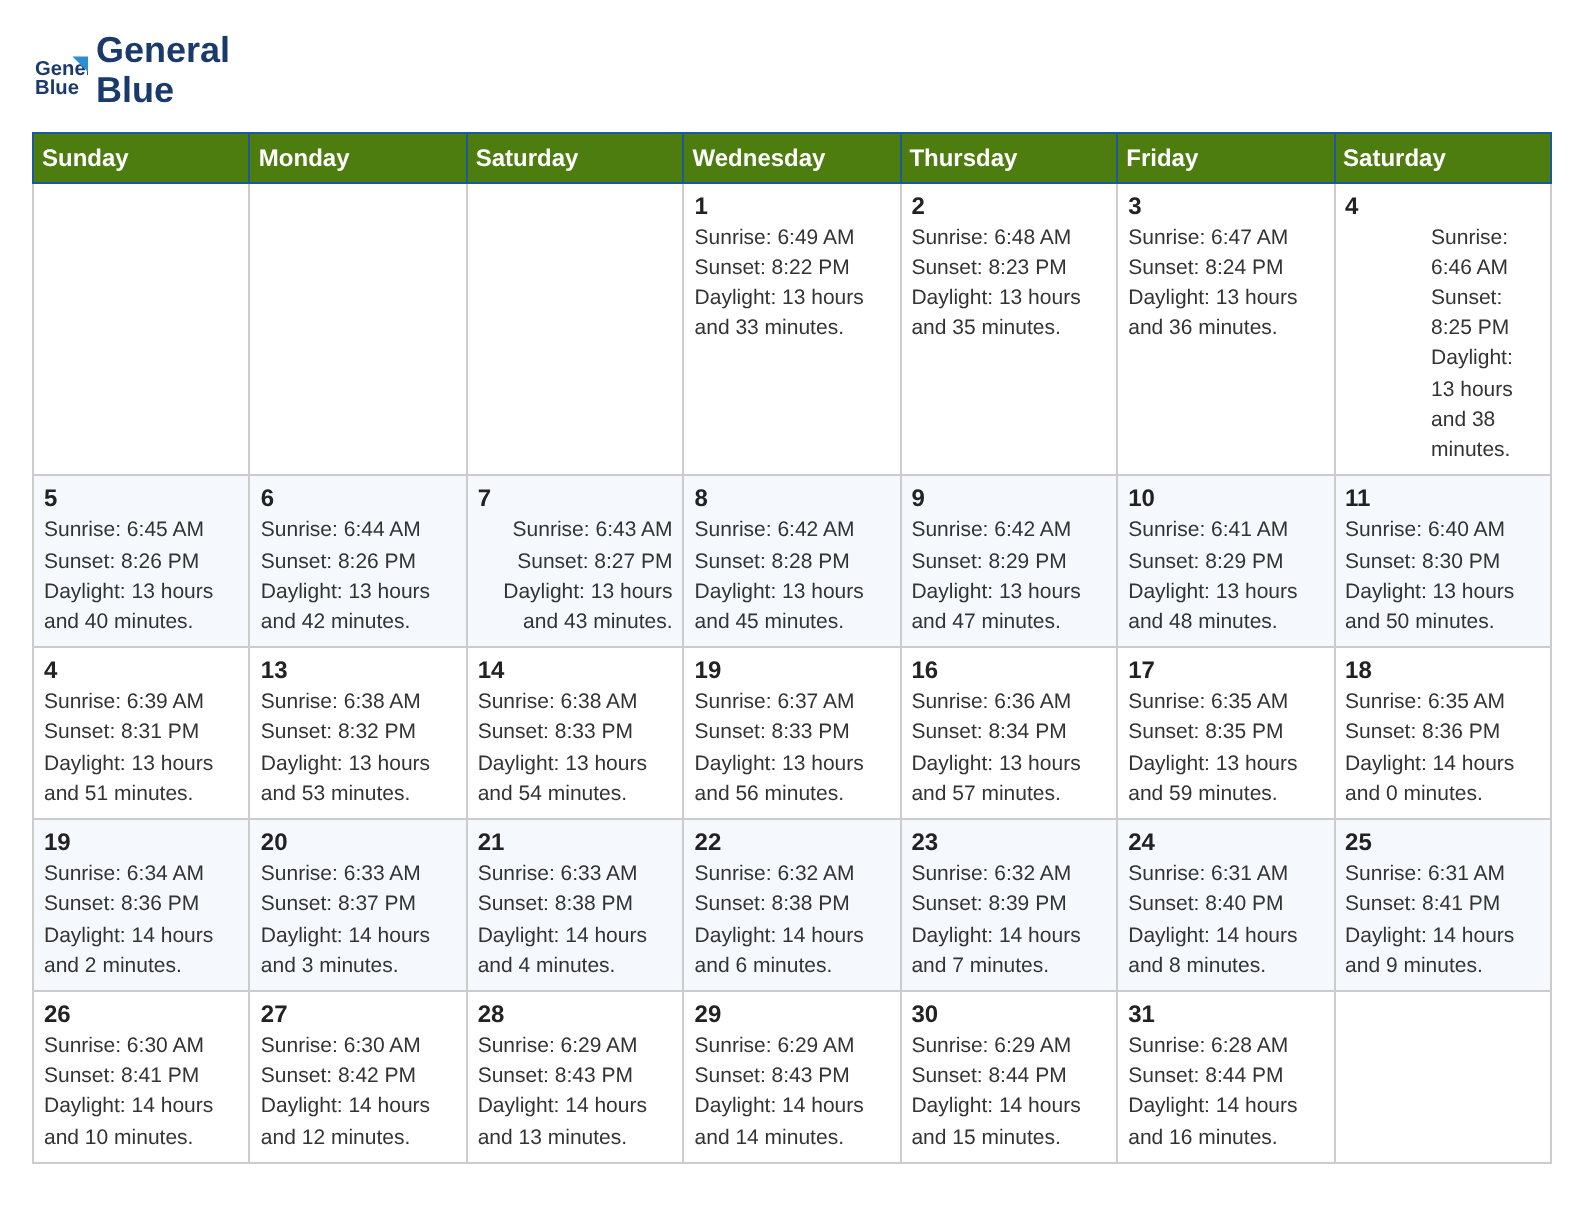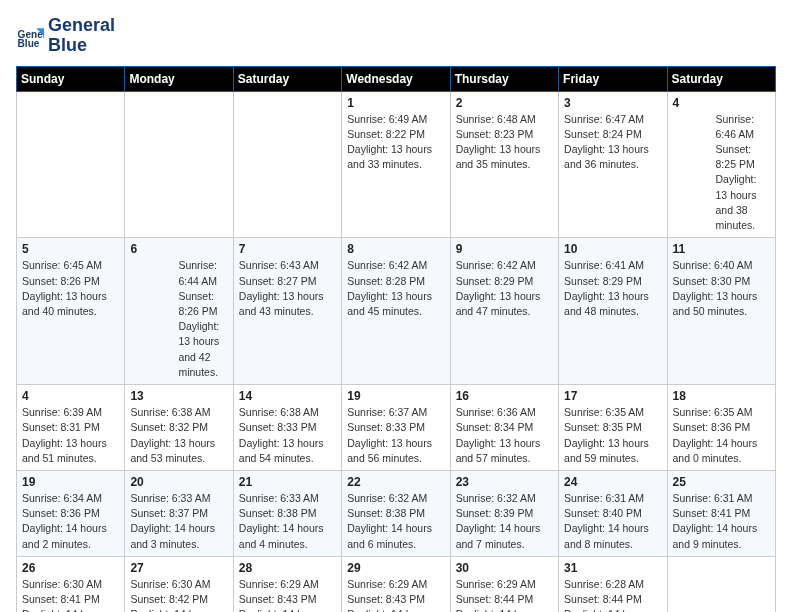--- a/index.html
+++ b/index.html
@@ -45,21 +45,21 @@
     .subtitle {
       font-size: 14px;
       color: #444;
     }
     .calendar {
       width: 100%;
       border-collapse: collapse;
       font-size: 11px;
     }
     .calendar th {
-      background: #000000;
+      background: #4d7c0f;
       color: #fff;
       padding: 5px 4px;
       text-align: left;
       font-size: 12px;
       border: 1px solid #1a5a9a;
     }
     .calendar td {
       border: 1px solid #ccc;
       vertical-align: top;
       padding: 4px 5px;
@@ -158,28 +158,28 @@
       <tr>
         <td>
           <span class="day-number">5</span>
           <div class="day-info" style="white-space: pre-line;">Sunrise: 6:45 AM
 Sunset: 8:26 PM
 Daylight: 13 hours
 and 40 minutes.</div>
         </td>
         <td>
           <span class="day-number">6</span>
-          <div class="day-info" style="white-space: pre-line; margin-left: 48px;">Sunrise: 6:44 AM
+          <div class="day-info" style="white-space: pre-line;">Sunrise: 6:44 AM
 Sunset: 8:26 PM
 Daylight: 13 hours
 and 42 minutes.</div>
         </td>
         <td>
           <span class="day-number">7</span>
-          <div class="day-info" style="white-space: pre-line;">Sunrise: 6:43 AM
+          <div class="day-info" style="white-space: pre-line; text-align: right;">Sunrise: 6:43 AM
 Sunset: 8:27 PM
 Daylight: 13 hours
 and 43 minutes.</div>
         </td>
         <td>
           <span class="day-number">8</span>
           <div class="day-info" style="white-space: pre-line;">Sunrise: 6:42 AM
 Sunset: 8:28 PM
 Daylight: 13 hours
 and 45 minutes.</div>

